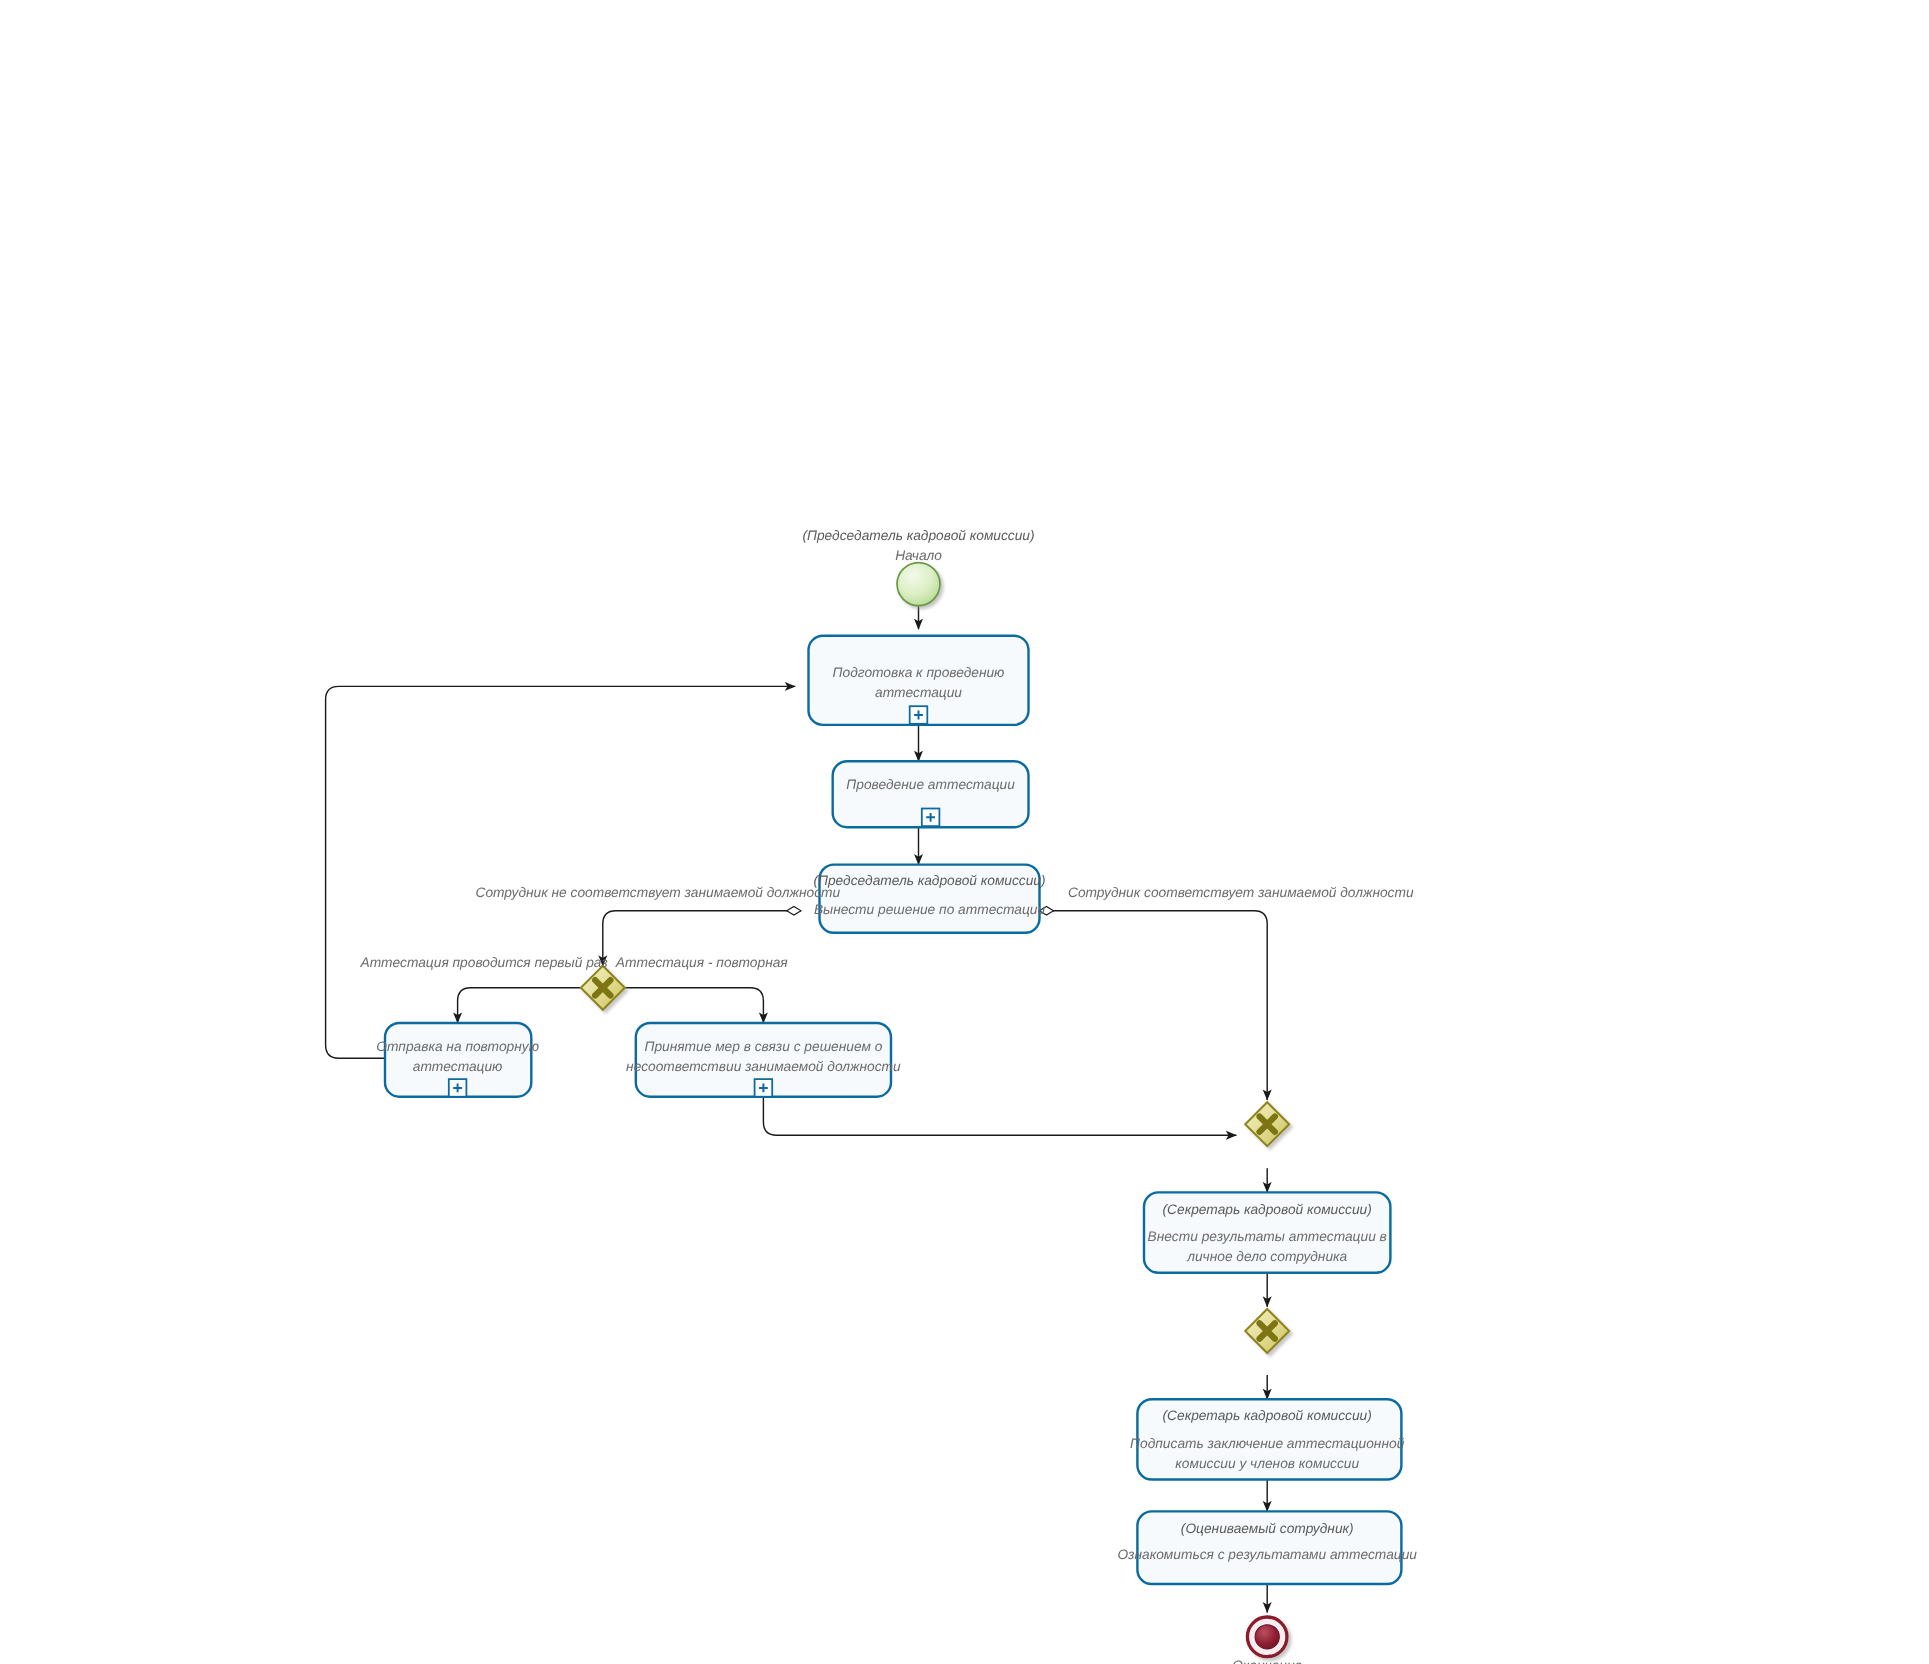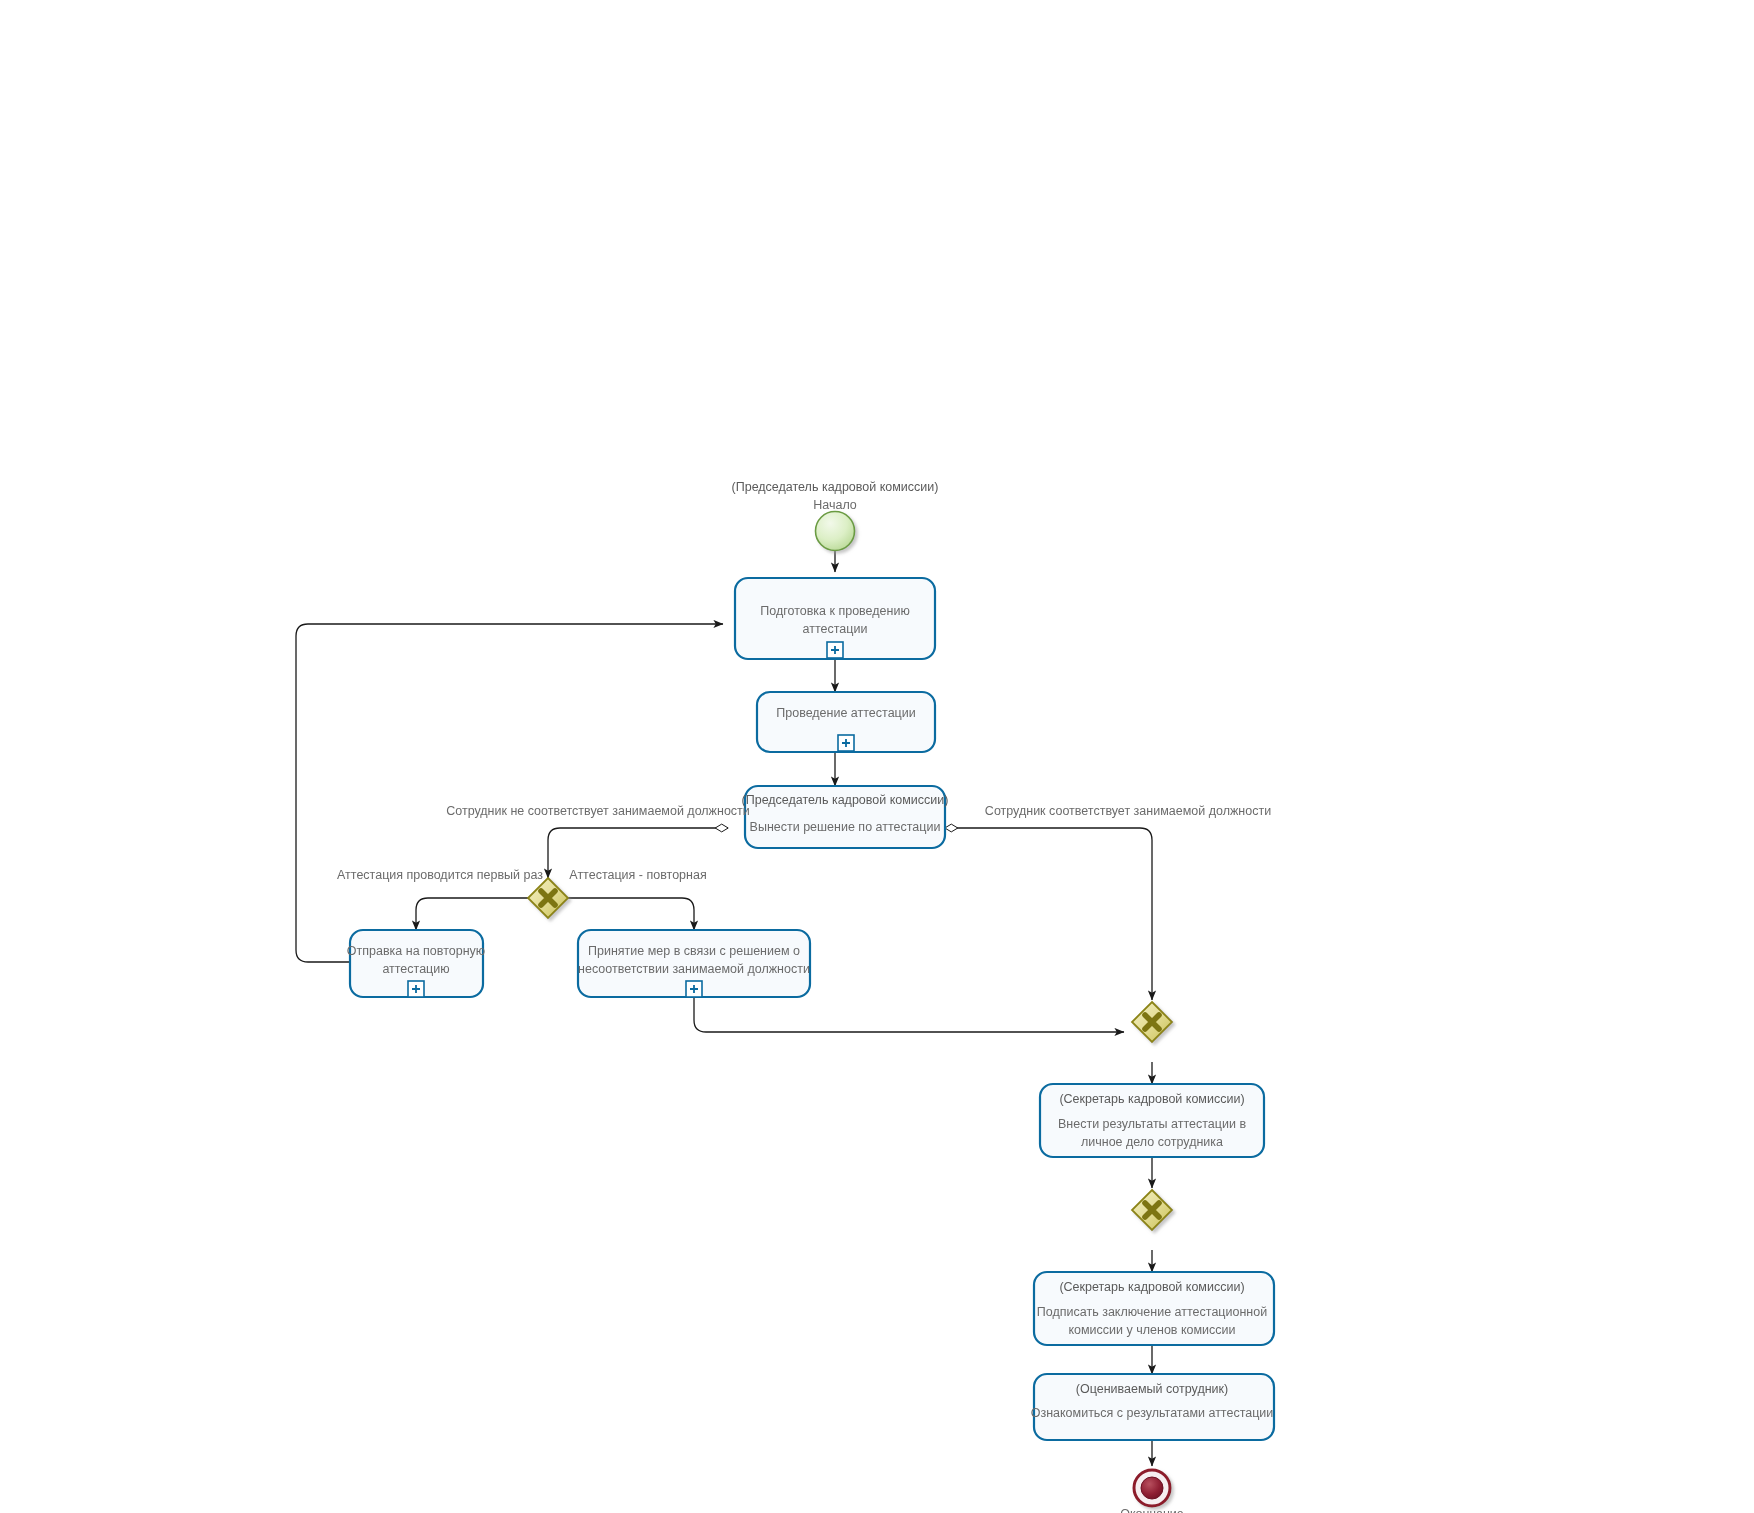--- a/index.html
+++ b/index.html
@@ -11,20 +11,21 @@
     width: 1754px;
     height: 1513px;
     font-family: "Liberation Sans", sans-serif;
     overflow: hidden;
   }
   #diagram-root {
     position: relative;
     width: 1754px;
     height: 1513px;
     background: #ffffff;
+    font-style: italic;
   }
   svg#bpmn-canvas {
     display: block;
     width: 1754px;
     height: 1513px;
   }
   .node-label,
   .flow-label,
   .event-label {
     fill: #6b6b6b;

